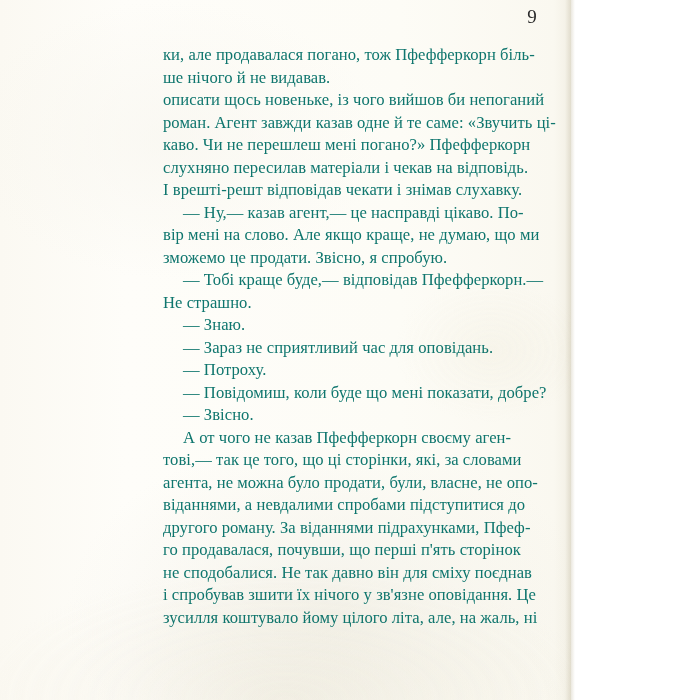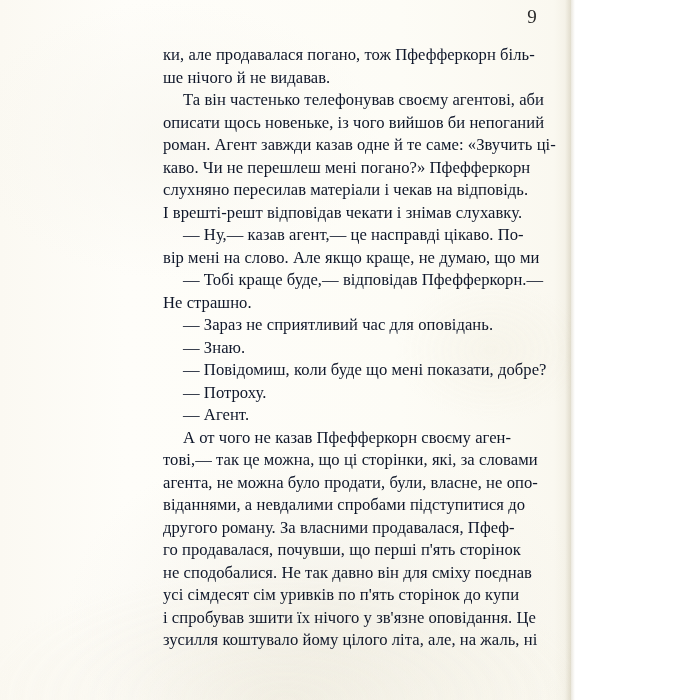--- a/index.html
+++ b/index.html
@@ -57,21 +57,21 @@
     width: 376px;
   }
   .para {
     margin: 0;
   }
   .line {
     display: block;
     height: 22.5px;
     line-height: 22.5px;
     font-size: 16.6px;
-    color: #0f172a;
+    color: #0f766e;
     white-space: pre;
     letter-spacing: 0.05px;
     text-rendering: optimizeLegibility;
   }
   .line.indent {
     text-indent: 20px;
   }
 
   
   #grain {
@@ -95,58 +95,57 @@
   <div id="page-edge-shadow"></div>
 
   <div id="folio">9</div>
 
   <div id="textblock">
       <p class="para">
         <span class="line">ки, але продавалася погано, тож Пфефферкорн біль-</span>
         <span class="line">ше нічого й не видавав.</span>
       </p>
       <p class="para">
-        <span class="line indent">Та він частенько телефонував своєму агентові, аби</span>
         <span class="line">описати щось новеньке, із чого вийшов би непоганий</span>
         <span class="line">роман. Агент завжди казав одне й те саме: «Звучить ці-</span>
         <span class="line">каво. Чи не перешлеш мені погано?» Пфефферкорн</span>
         <span class="line">слухняно пересилав матеріали і чекав на відповідь.</span>
         <span class="line">І врешті-решт відповідав чекати і знімав слухавку.</span>
       </p>
       <p class="para">
         <span class="line indent">— Ну,— казав агент,— це насправді цікаво. По-</span>
         <span class="line">вір мені на слово. Але якщо краще, не думаю, що ми</span>
+        <span class="line">зможемо це продати. Звісно, я спробую.</span>
       </p>
       <p class="para">
         <span class="line indent">— Тобі краще буде,— відповідав Пфефферкорн.—</span>
         <span class="line">Не страшно.</span>
       </p>
       <p class="para">
+        <span class="line indent">— Знаю.</span>
+      </p>
+      <p class="para">
         <span class="line indent">— Зараз не сприятливий час для оповідань.</span>
       </p>
       <p class="para">
-        <span class="line indent">— Знаю.</span>
+        <span class="line indent">— Потроху.</span>
       </p>
       <p class="para">
         <span class="line indent">— Повідомиш, коли буде що мені показати, добре?</span>
       </p>
       <p class="para">
-        <span class="line indent">— Потроху.</span>
-      </p>
-      <p class="para">
-        <span class="line indent">— Агент.</span>
+        <span class="line indent">— Звісно.</span>
       </p>
       <p class="para">
         <span class="line indent">А от чого не казав Пфефферкорн своєму аген-</span>
-        <span class="line">тові,— так це можна, що ці сторінки, які, за словами</span>
+        <span class="line">тові,— так це того, що ці сторінки, які, за словами</span>
         <span class="line">агента, не можна було продати, були, власне, не опо-</span>
         <span class="line">віданнями, а невдалими спробами підступитися до</span>
-        <span class="line">другого роману. За власними продавалася, Пфеф-</span>
+        <span class="line">другого роману. За віданнями підрахунками, Пфеф-</span>
         <span class="line">го продавалася, почувши, що перші п'ять сторінок</span>
         <span class="line">не сподобалися. Не так давно він для сміху поєднав</span>
-        <span class="line">усі сімдесят сім уривків по п'ять сторінок до купи</span>
         <span class="line">і спробував зшити їх нічого у зв'язне оповідання. Це</span>
         <span class="line">зусилля коштувало йому цілого літа, але, на жаль, ні</span>
       </p>
     </div>
 
   <div id="grain"></div>
 </div>
 
 </body></html>

